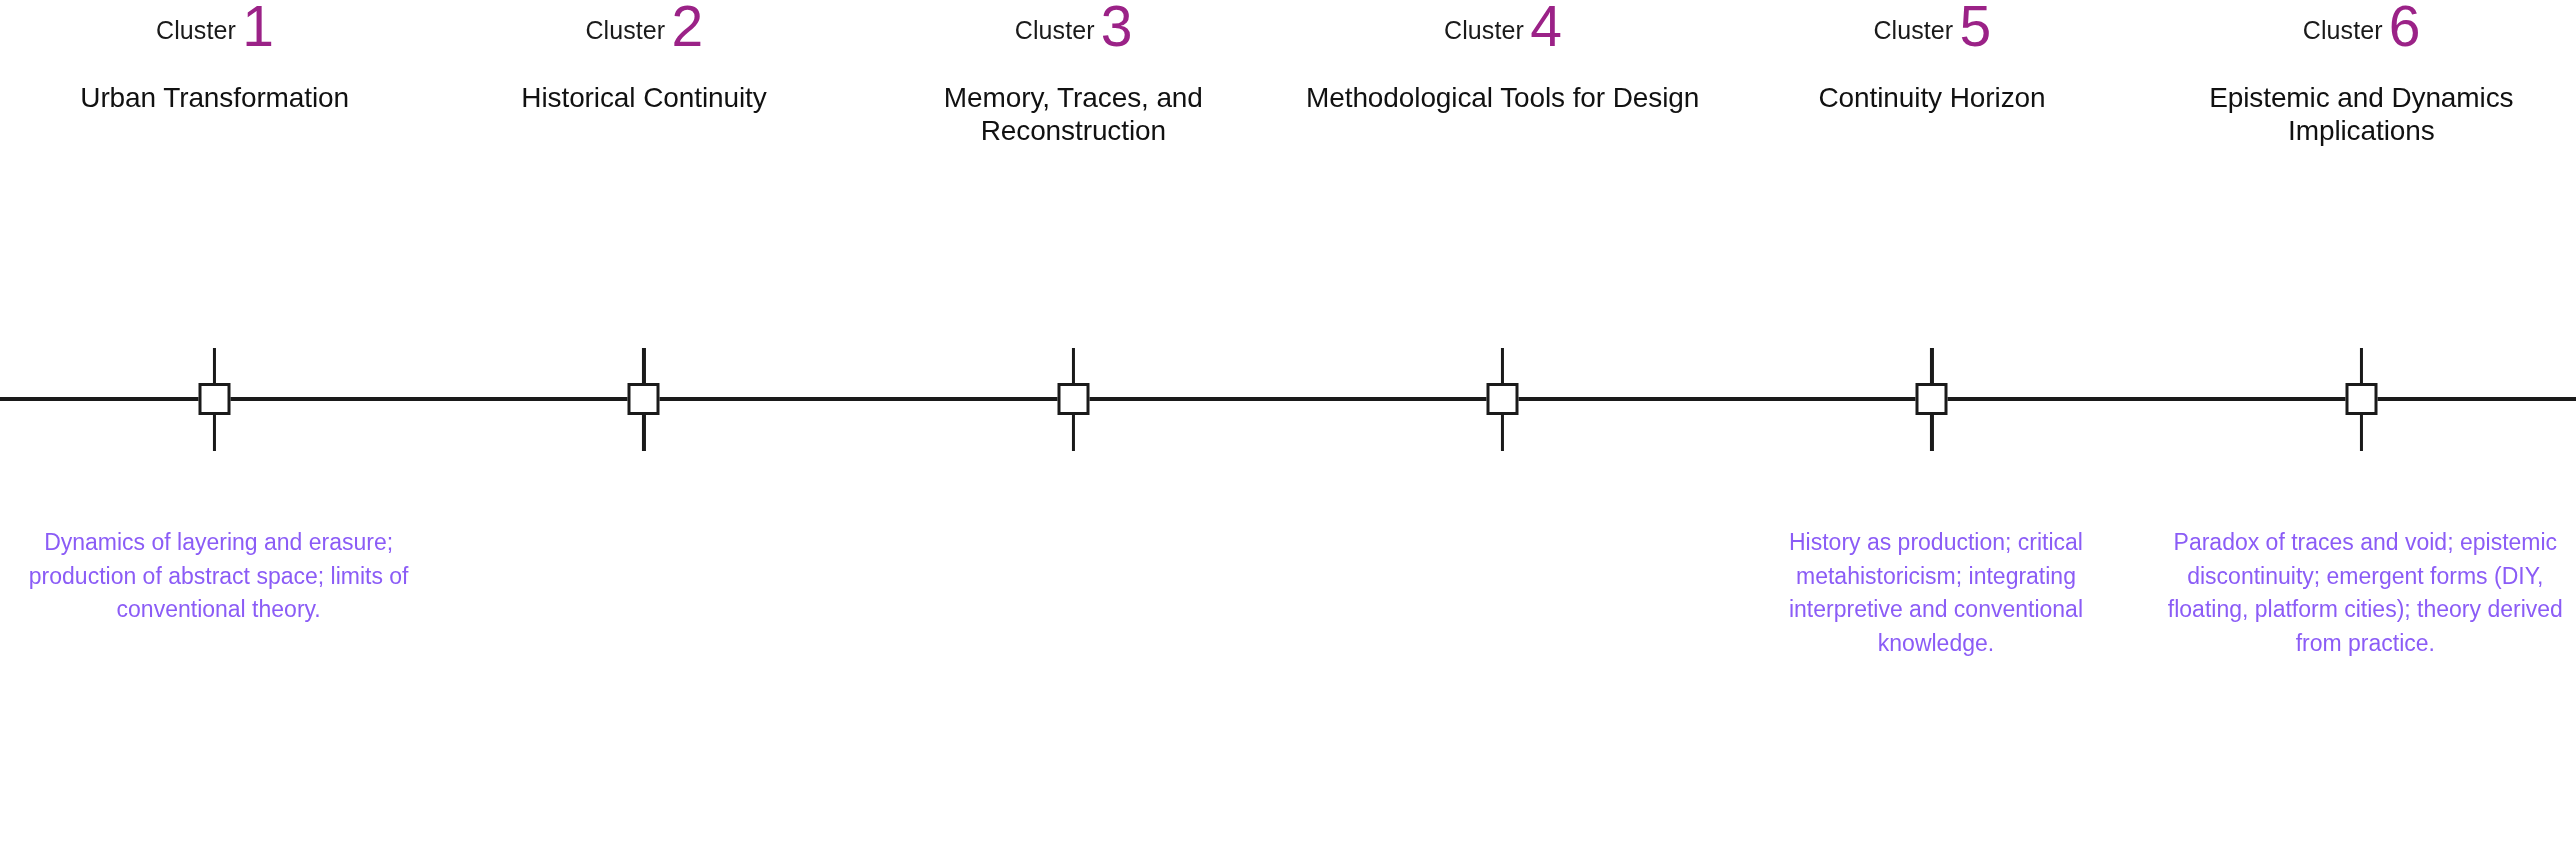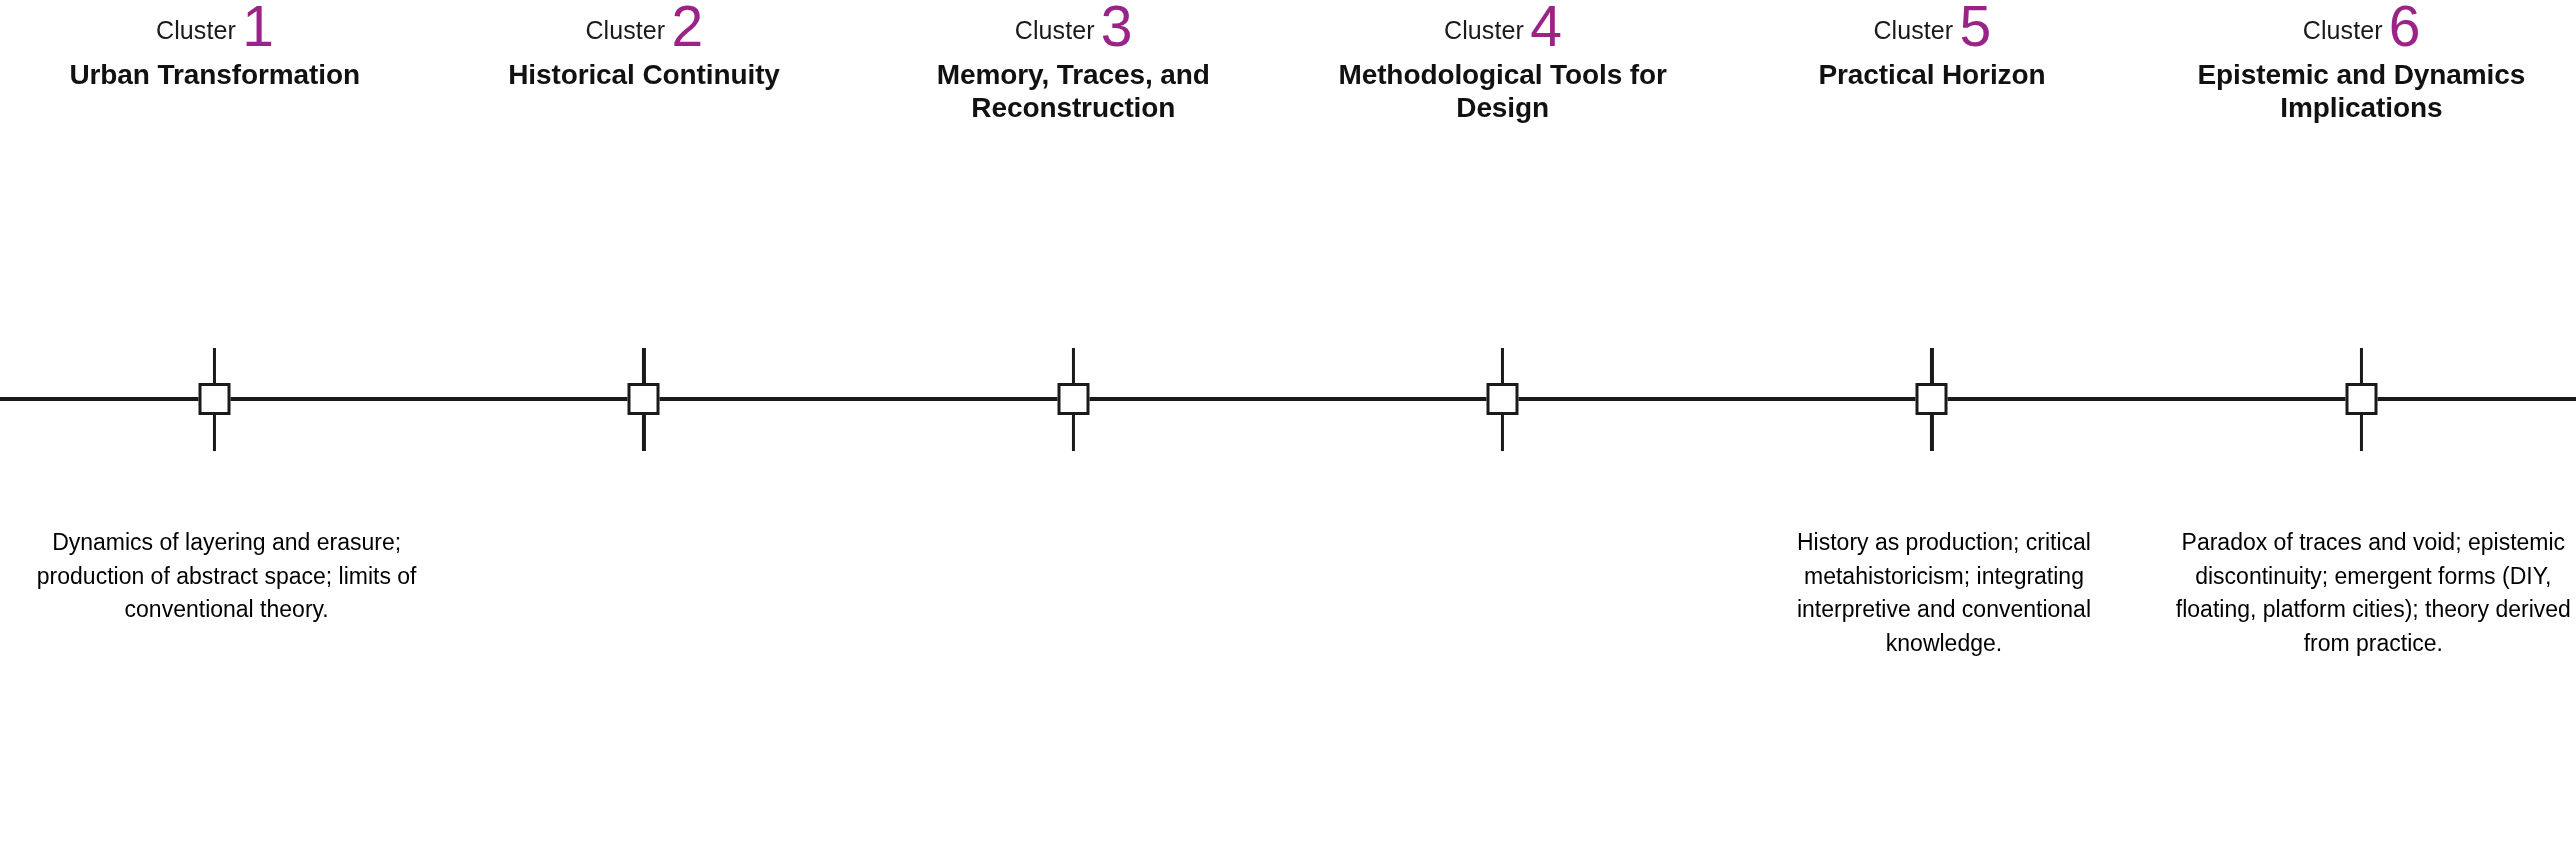--- a/index.html
+++ b/index.html
@@ -76,28 +76,28 @@
     line-height: 1;
     position: relative;
     top: -38px;
     margin-left: 6.2px;
     letter-spacing: -0.6px;
   }
 
   
   .cluster-title {
     position: absolute;
-    top: 58px;
+    top: 81px;
     left: 0;
     width: 100%;
     padding: 0 17.3px;
     box-sizing: border-box;
     text-align: center;
     font-size: 28px;
-    font-weight: 700;
+    font-weight: 400;
     line-height: 1.18;
     color: #111111;
     letter-spacing: -0.1px;
   }
 
   
   .cluster-marker {
     position: absolute;
     top: 348px;
     left: 50%;
@@ -122,29 +122,29 @@
     height: 32px;
     box-sizing: border-box;
     background: #ffffff;
     border: 3.7px solid #1a1a1a;
   }
 
   
   .cluster-description {
     position: absolute;
     top: 526px;
-    left: 12px;
+    left: 4px;
     width: 100%;
     padding: 0 16px;
     box-sizing: border-box;
     text-align: center;
     font-size: 23px;
     font-weight: 400;
     line-height: 1.46;
-    color: #000000;
+    color: #8b5cf6;
   }
 </style>
 </head>
 <body>
 
 <div id="timeline-figure">
 
   <div id="axis-line"></div>
 
   <div id="columns">
@@ -196,21 +196,21 @@
         <div class="marker-tick"></div>
         <div class="marker-box"></div>
       </div>
     </div>
 
     <div class="cluster-column">
       <div class="cluster-eyebrow">
         <span class="cluster-eyebrow-word">Cluster</span>
         <span class="cluster-eyebrow-number" style="color:#9B2287">5</span>
       </div>
-      <div class="cluster-title">Practical Horizon</div>
+      <div class="cluster-title">Continuity Horizon</div>
       <div class="cluster-marker">
         <div class="marker-tick"></div>
         <div class="marker-box"></div>
       </div>
       <div class="cluster-description">History as production; critical metahistoricism; integrating interpretive and conventional knowledge.</div>
     </div>
 
     <div class="cluster-column">
       <div class="cluster-eyebrow">
         <span class="cluster-eyebrow-word">Cluster</span>

